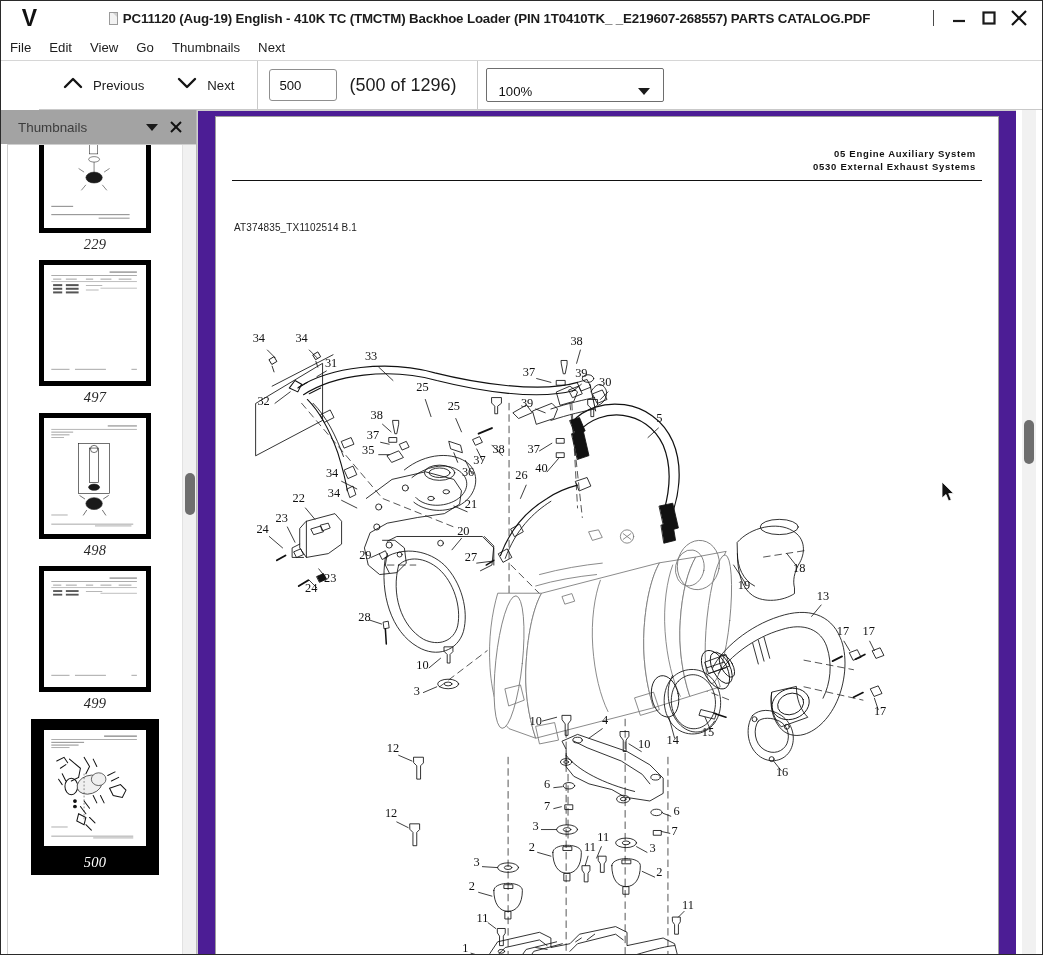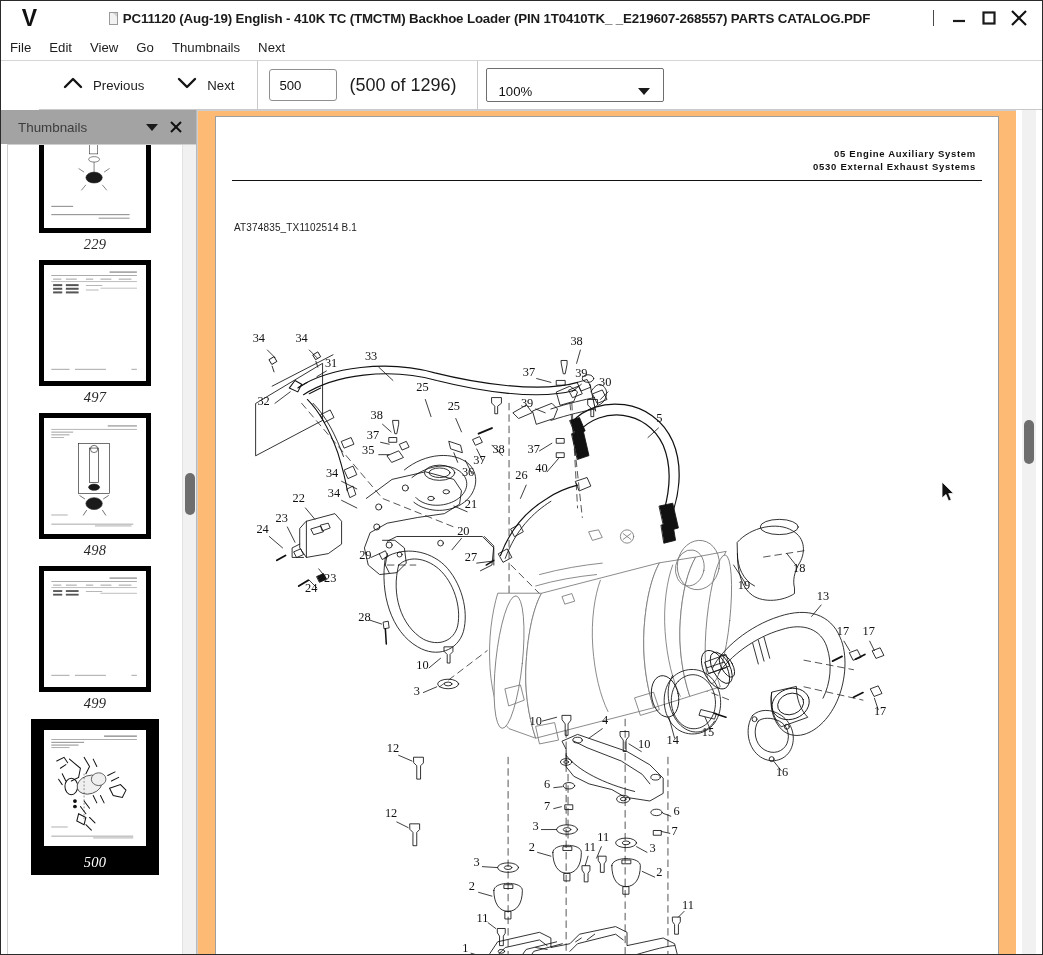--- a/index.html
+++ b/index.html
@@ -170,21 +170,21 @@
   }
   .vscroll .thumb-grip {
     position:absolute; left:2px; width:10px;
     background:#6e6e6e; border-radius:5px;
   }
 
   
   #viewer-wrap { flex:1; display:flex; min-width:0; background:#ffffff; }
   #viewer {
     flex:1; position:relative; overflow:hidden;
-    background:#fdba74;
+    background:#4c1d95;
     border-top:1px solid #cfcfcf;
     border-left:1px solid #cfcfcf;
     display:flex; justify-content:center;
   }
   #page-sheet {
     width:784px; height:1015px;
     background:#ffffff;
     border:1px solid #9e9e9e;
     margin-top:5px;
     position:relative;

